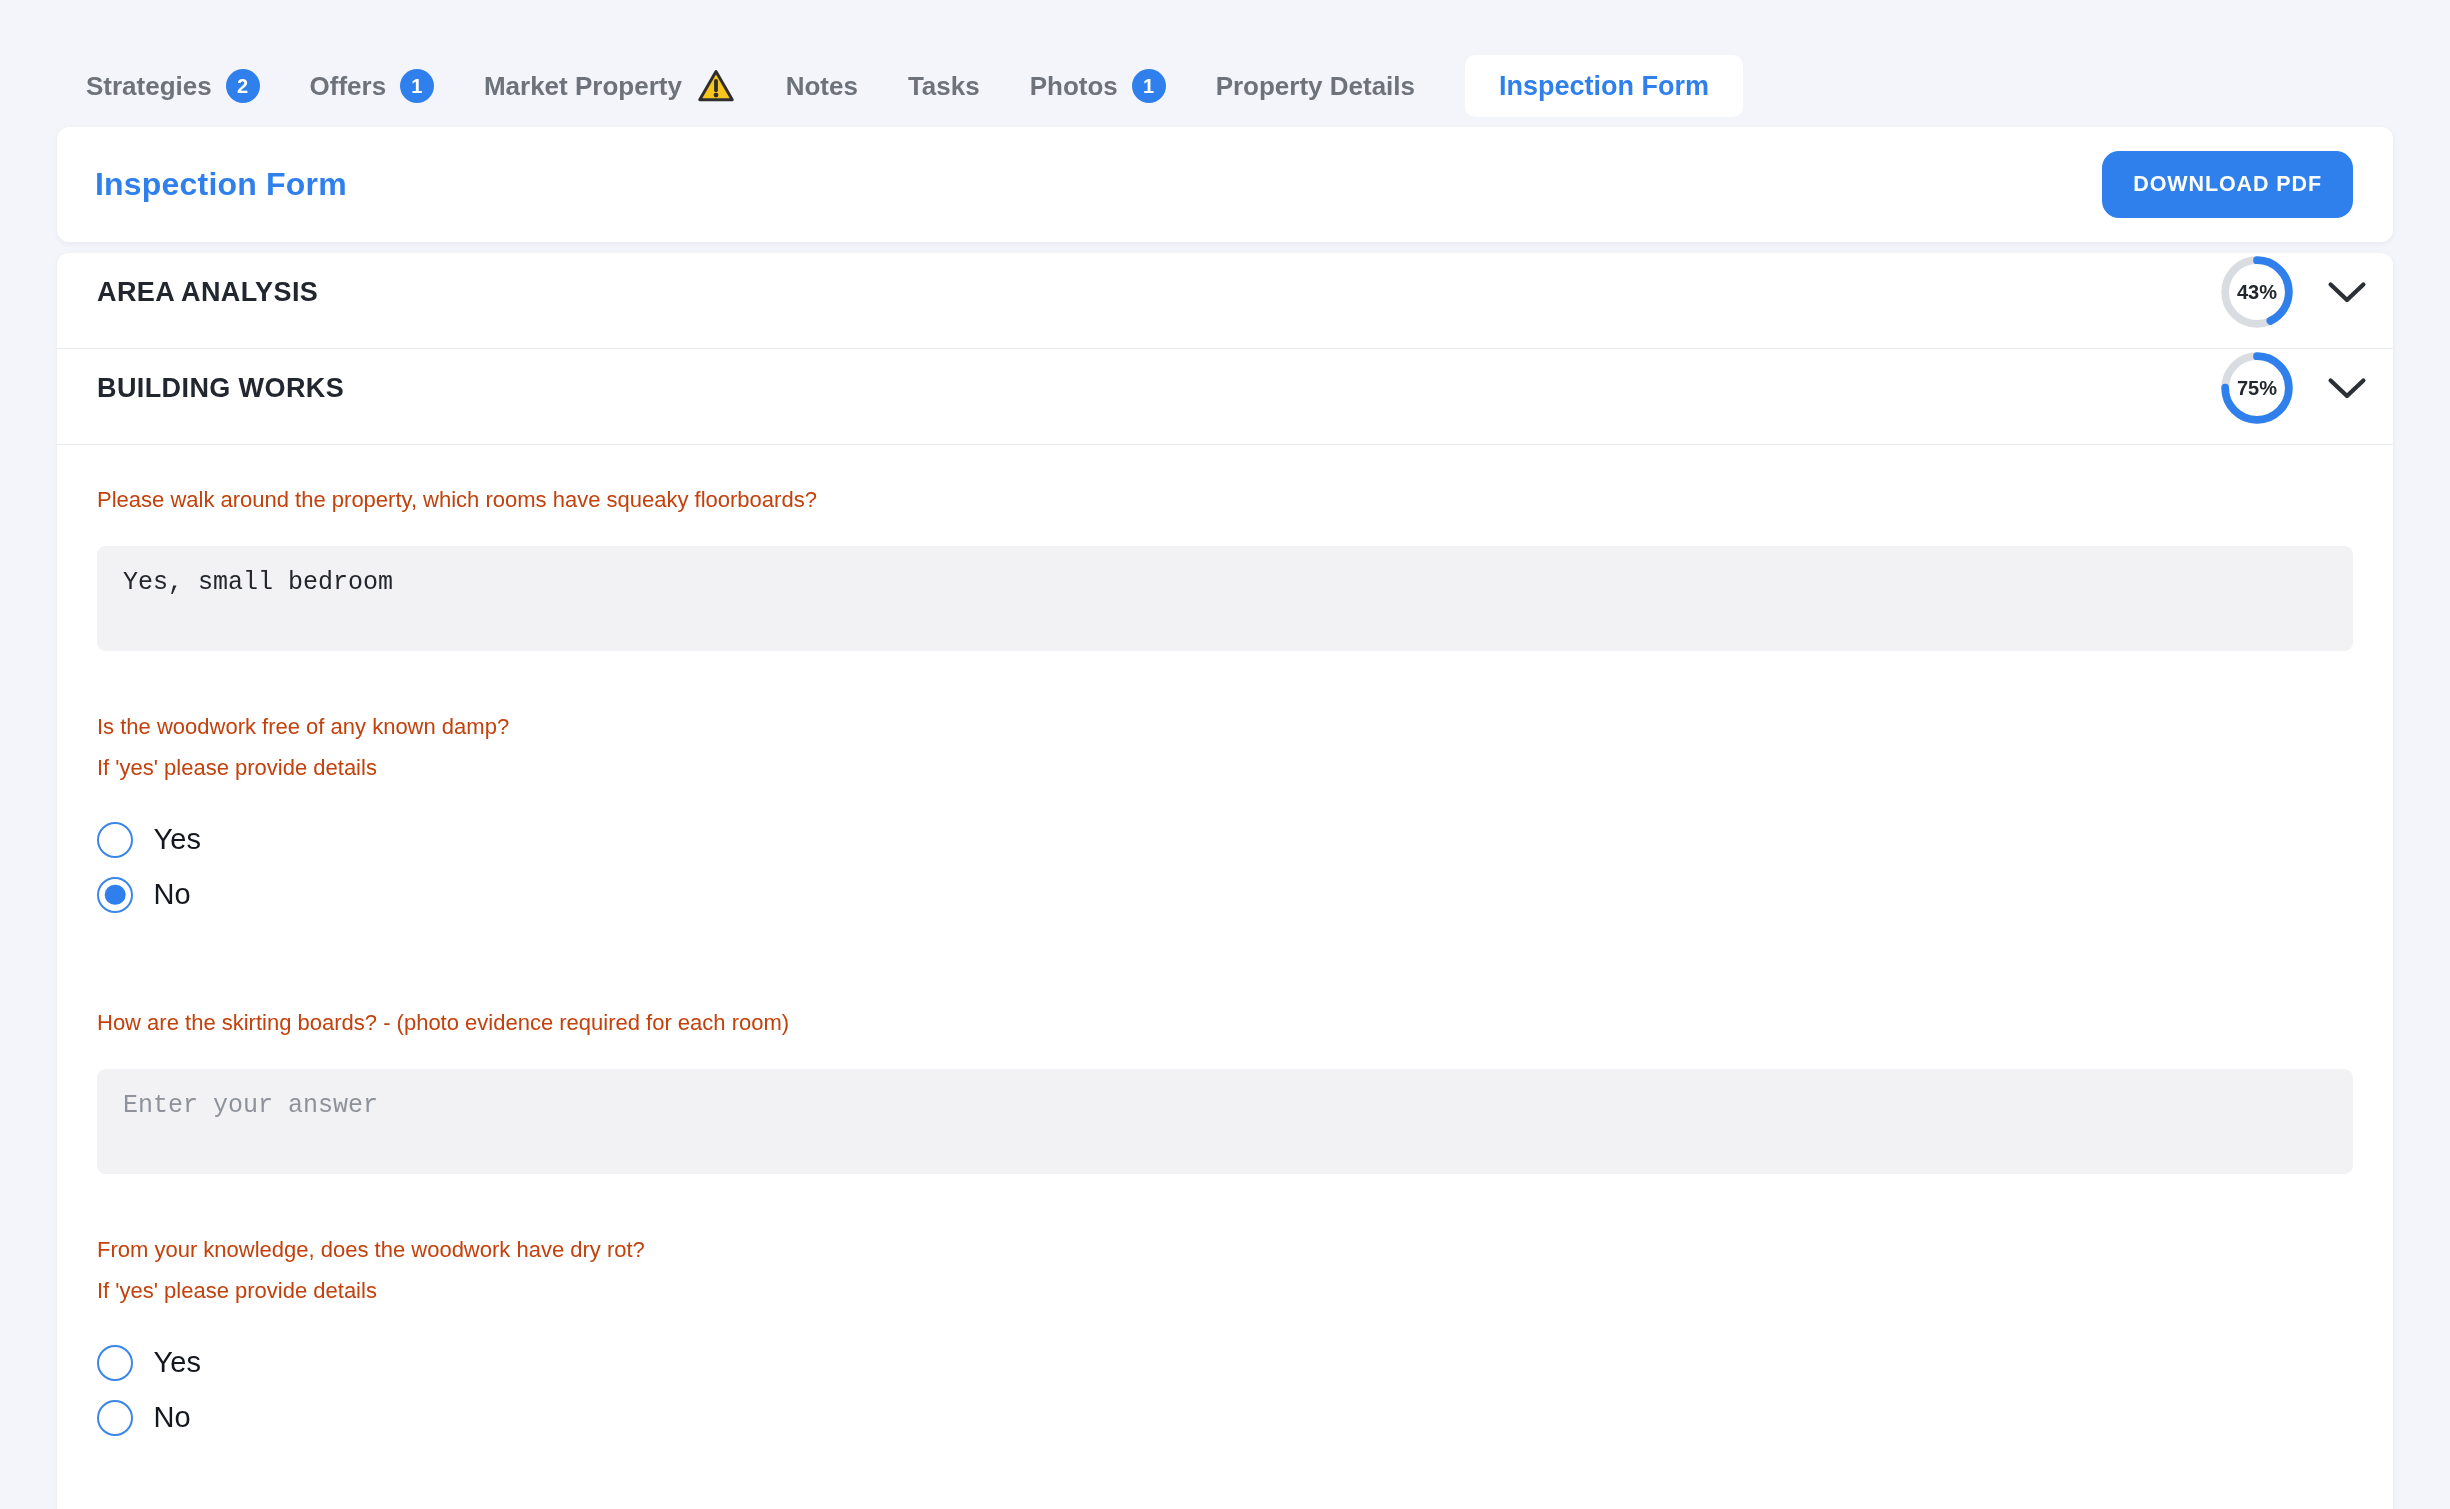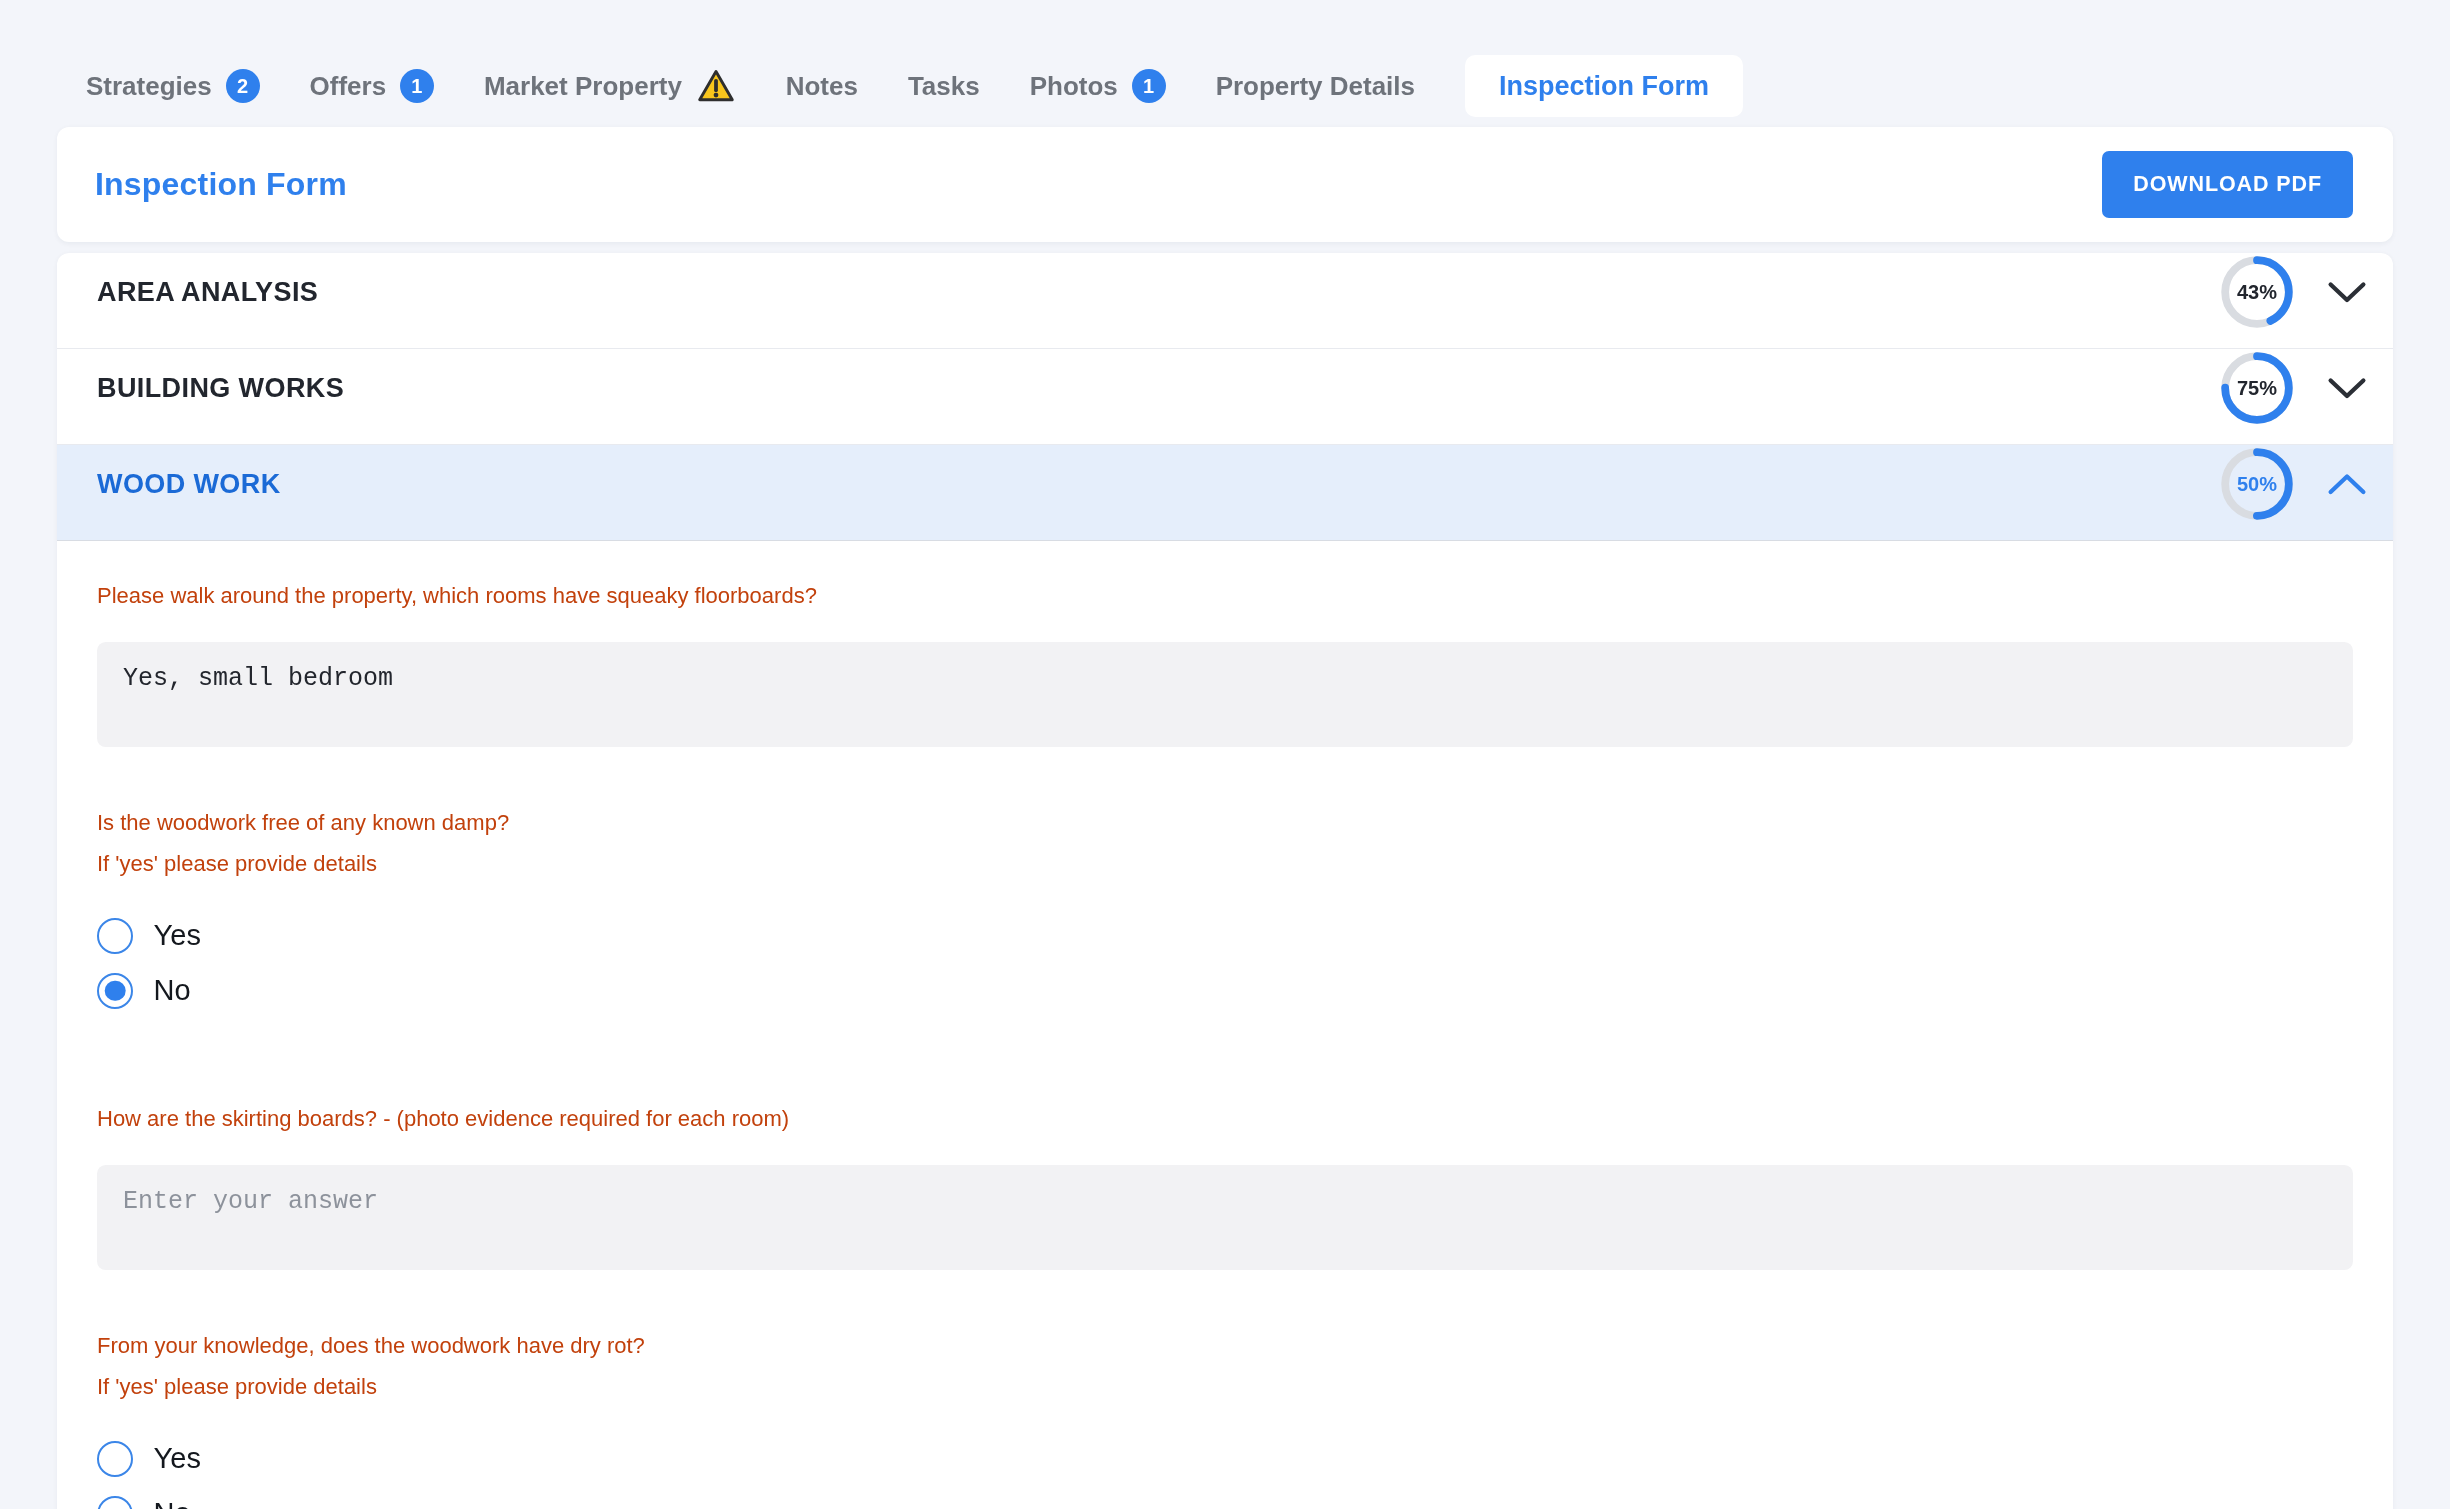--- a/index.html
+++ b/index.html
@@ -30,21 +30,21 @@
   }
   
   .header-card {
     margin:10.3px 57px 0; height:115px; background:#fff; border-radius:12px;
     box-shadow:0 1.7px 5.2px rgba(25,35,60,.05);
     display:flex; align-items:center; justify-content:space-between;
     padding:0 40px 0 38px;
   }
   .page-title { font-size:32px; font-weight:700; color:#2f80ed; letter-spacing:0.2px; }
   .download-btn {
-    background:#2f80ed; color:#fff; border:none; border-radius:7px;
+    background:#2f80ed; color:#fff; border:none; border-radius:17px;
     height:67px; padding:0 31px; font-family:inherit;
     font-size:21.5px; font-weight:700; letter-spacing:0.9px; cursor:pointer;
   }
   
   .accordion {
     margin:10.3px 57px 0; background:#fff; border-radius:12px 12px 0 0;
     box-shadow:0 1.7px 5.2px rgba(25,35,60,.05);
     min-height:1143px; overflow:hidden;
   }
   .acc-row {
@@ -153,34 +153,20 @@
     <circle cx="43" cy="43" r="37" fill="none" stroke="#d9dce1" stroke-width="9"></circle>
     <circle cx="43" cy="43" r="37" fill="none" stroke="#2f80ed" stroke-width="9" stroke-linecap="round" stroke-dasharray="174.4 232.5" transform="rotate(-90 43 43)"></circle>
           </svg><span class="ring-label">75%</span></div>
         <span>
           <svg class="chev" viewBox="0 0 46 26">
             <path d="M4 4 L23 22 L42 4" fill="none" stroke="#2b2f36" stroke-width="5" stroke-linecap="round" stroke-linejoin="round"></path>
           </svg>
         </span>
       </div>
     </div>
-    <div class="acc-row expanded">
-      <div class="acc-title">WOOD WORK</div>
-      <div class="acc-right">
-        <div class="ring-wrap"><svg width="74" height="74" viewBox="0 0 86 86">
-    <circle cx="43" cy="43" r="37" fill="none" stroke="#d9dce1" stroke-width="9"></circle>
-    <circle cx="43" cy="43" r="37" fill="none" stroke="#2f80ed" stroke-width="9" stroke-linecap="round" stroke-dasharray="116.2 232.5" transform="rotate(-90 43 43)"></circle>
-          </svg><span class="ring-label">50%</span></div>
-        <span>
-          <svg class="chev" viewBox="0 0 46 26">
-            <path d="M4 22 L23 4 L42 22" fill="none" stroke="#2f80ed" stroke-width="5" stroke-linecap="round" stroke-linejoin="round"></path>
-          </svg>
-        </span>
-      </div>
-    </div>
     <div class="content">
       <div class="q-block textarea-q">
         <div class="prompt-line">Please walk around the property, which rooms have squeaky floorboards?</div>
         <textarea class="answer-box" placeholder="" style="">Yes, small bedroom</textarea>
       </div>
       <div class="q-block radio-q">
         <div class="prompt-line">Is the woodwork free of any known damp?</div>
         <div class="prompt-line">If 'yes' please provide details</div>
         <div class="radio-group">
           <div class="radio-row">

